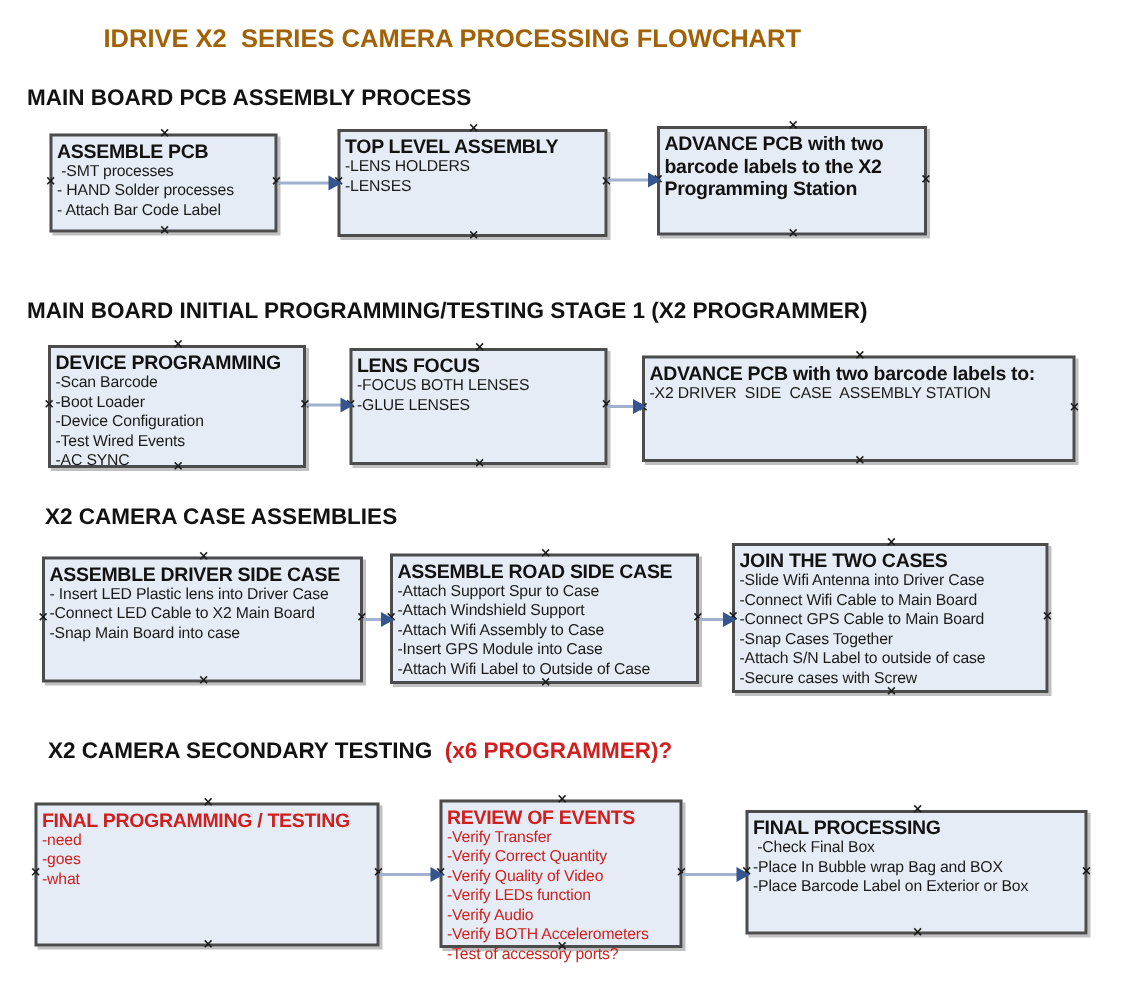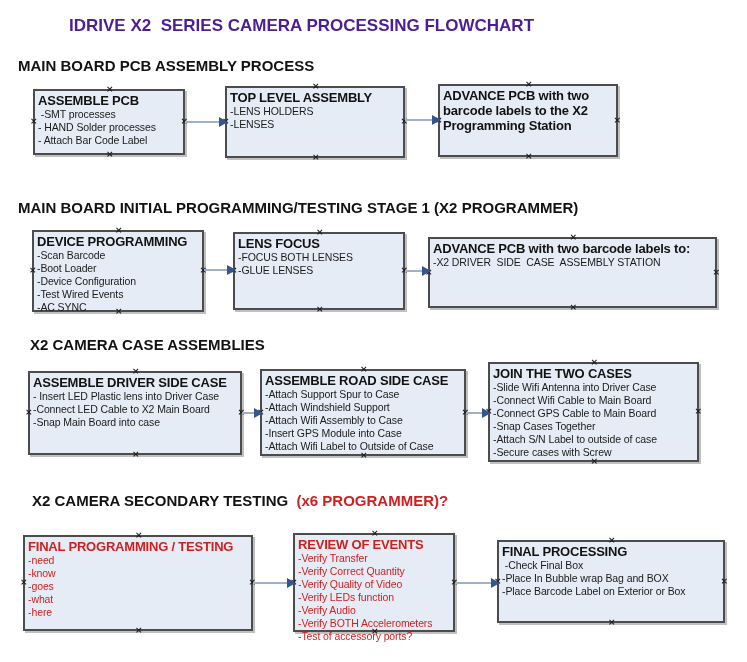--- a/index.html
+++ b/index.html
@@ -2,21 +2,21 @@
 <html><head>
 <meta charset="utf-8">
 <style>
   html,body{margin:0;padding:0;background:#ffffff;}
   #canvas{
     position:relative;width:747px;height:662px;background:#ffffff;overflow:hidden;
     font-family:"Liberation Sans","DejaVu Sans",sans-serif;color:#111;
   }
   .page-title{
     position:absolute;top:16px;left:0;width:603px;text-align:center;
-    font-size:17px;font-weight:bold;white-space:pre;color:#4c1d95;
+    font-size:17px;font-weight:bold;white-space:pre;color:#a16207;
   }
   .section-heading{
     position:absolute;font-size:15px;font-weight:bold;white-space:pre;color:#121212;
   }
   .box{
     position:absolute;box-sizing:border-box;background:#e6ecf5;
     border:2px solid #4c4c4c;box-shadow:2px 2px 0 rgba(130,130,130,.5);
     padding:2px 3px;overflow:visible;
   }
   .box-title{
@@ -157,24 +157,22 @@
     </div>
 
   <div class="arrow" style="left:242px;top:412px;width:18px"></div>
   <div class="arrow" style="left:466px;top:412px;width:22px"></div>
 
   <div class="section-heading" style="left:32px;top:492px"><span>X2 CAMERA SECONDARY TESTING  </span><span class="red-text">(x6 PROGRAMMER)?</span></div>
 
   <div class="box red" style="left:23px;top:535px;width:230px;height:96px">
     <div class="box-title">FINAL PROGRAMMING / TESTING</div>
     <div class="box-item">-need</div>
-    <div class="box-item">-know</div>
     <div class="box-item">-goes</div>
     <div class="box-item">-what</div>
-    <div class="box-item">-here</div>
   <span class="hnd ht">×</span>
       <span class="hnd hb">×</span>
       <span class="hnd hl">×</span>
       <span class="hnd hr">×</span>
     </div>
 
   <div class="box red" style="left:293px;top:533px;width:162px;height:99px">
     <div class="box-title">REVIEW OF EVENTS</div>
     <div class="box-item">-Verify Transfer</div>
     <div class="box-item">-Verify Correct Quantity</div>

